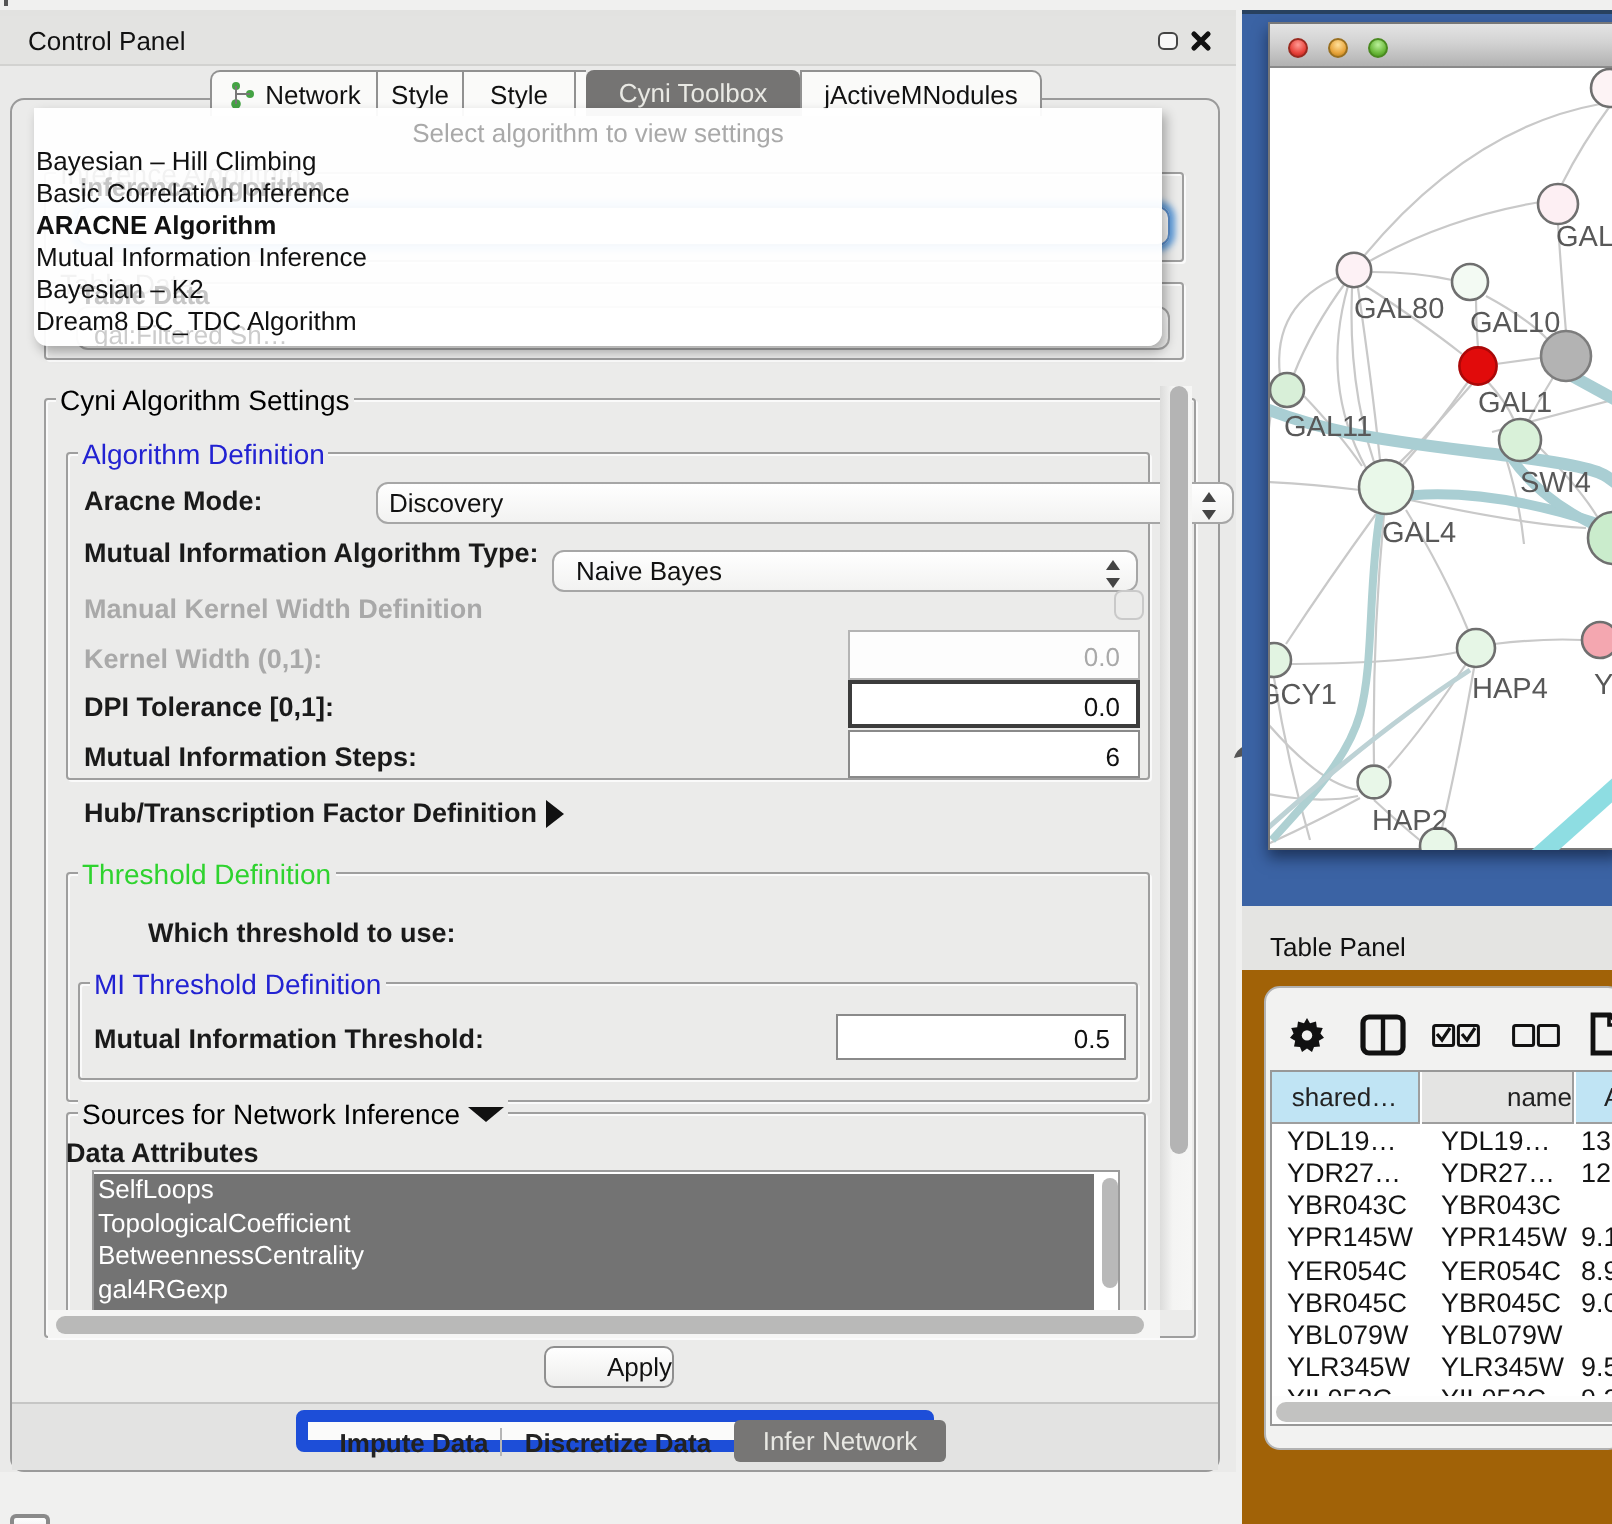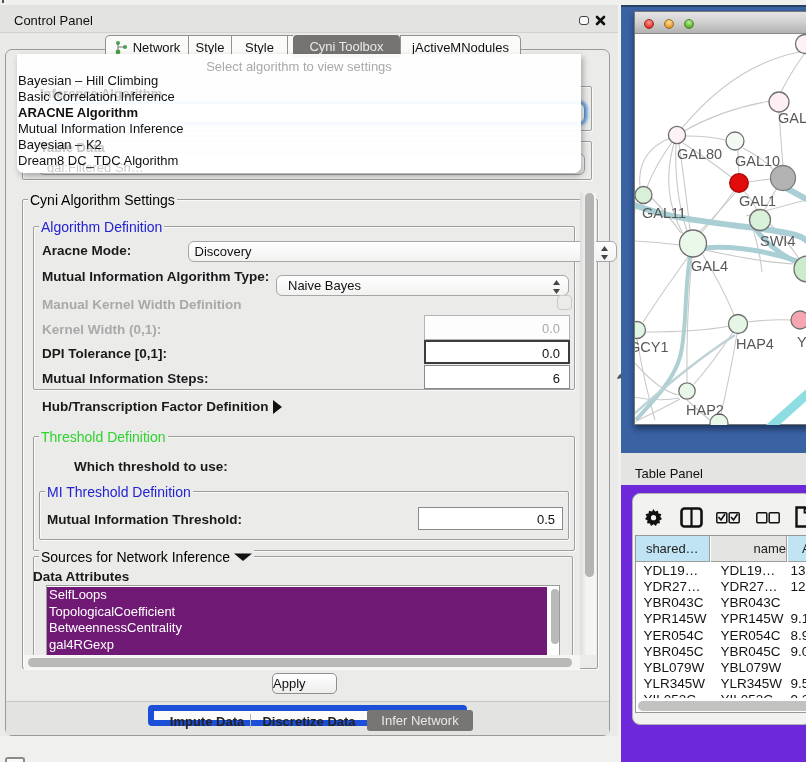--- a/index.html
+++ b/index.html
@@ -112,32 +112,32 @@
   <div class="tfield" style="left:418px;top:499px;width:145px;height:23px;padding:4px 7px 0 0;">0.5</div>
 
   <div class="abs" style="left:28px;top:540px;width:552px;height:107px;overflow:hidden;">
     <div class="fs" style="left:5px;top:8px;width:540px;height:150px;">
       <span class="lbl" style="display:flex;align-items:center;">Sources for Network Inference&nbsp;<svg width="18" height="8" viewBox="0 0 18 8">
             <path d="M0 0.5 L18 0.5 L9 8 Z" fill="#111"></path>
           </svg></span>
     </div>
     <div class="blab abs" style="left:5px;top:21px;">Data Attributes</div>
     <div class="abs" style="left:18px;top:37px;width:514px;height:71px;background:#fff;border:1px solid #9b9b9b;overflow:hidden;">
-      <div style="position:absolute;left:0;top:1px;width:500px;height:70px;background:#701a75;color:#fff;font-size:13px;line-height:16.7px;padding-left:2px;">SelfLoops<br>TopologicalCoefficient<br>BetweennessCentrality<br>gal4RGexp</div>
+      <div style="position:absolute;left:0;top:1px;width:500px;height:70px;background:#737373;color:#fff;font-size:13px;line-height:16.7px;padding-left:2px;">SelfLoops<br>TopologicalCoefficient<br>BetweennessCentrality<br>gal4RGexp</div>
       <div style="position:absolute;left:504px;top:3px;width:8px;height:55px;background:#b9b9b9;border-radius:4px;"></div>
     </div>
   </div>
 
   <div class="abs" style="left:580px;top:185px;width:16px;height:462px;background:linear-gradient(90deg,#dcdcdb,#f4f4f3 40%,#f6f6f5);"></div>
   <div class="abs" style="left:584.5px;top:185px;width:9px;height:384px;background:#b4b4b4;border-radius:4.5px;"></div>
 
   <div class="abs" style="left:24px;top:647px;width:556px;height:14px;background:#f5f5f4;"></div>
   <div class="abs" style="left:28px;top:650px;width:544px;height:9px;background:#b9b9b8;border-radius:4.5px;"></div>
 
-  <div class="abs" style="left:272px;top:664.5px;width:65px;height:21px;background:linear-gradient(#ffffff,#ededec);border:1px solid #8f8f8f;border-radius:5px;text-align:left;font-size:13px;line-height:19px;color:#111;">Apply</div>
+  <div class="abs" style="left:272px;top:664.5px;width:65px;height:21px;background:linear-gradient(#ffffff,#ededec);border:1px solid #8f8f8f;border-radius:5px;text-align:right;font-size:13px;line-height:19px;color:#111;">Apply</div>
 
   <div class="abs" style="left:6px;top:693px;width:603px;height:34px;background:#e3e3e2;border-top:1px solid #c6c6c5;"></div>
   <div class="abs" style="left:148px;top:697px;width:319px;height:21px;background:#fbfbfa;border:6px solid #1d4ed8;border-radius:4px;font-size:13px;">
     <div class="abs" style="left:8px;top:3px;width:90px;text-align:center;font-weight:bold;color:#222;">Impute Data</div>
     <div class="abs" style="left:96px;top:3px;height:14px;border-left:1px solid #b5b5b5;"></div>
     <div class="abs" style="left:97px;top:3px;width:116px;text-align:center;font-weight:bold;color:#222;">Discretize Data</div>
     <div class="abs" style="left:213px;top:-1px;width:106px;height:21px;background:#777675;border-radius:3px;color:#e8e8e3;text-align:center;line-height:21px;">Infer Network</div>
   </div>
 </div>
 
@@ -239,21 +239,21 @@
       <text x="760" y="244">SWI4</text>
       <text x="691" y="269">GAL4</text>
       <text x="629" y="350">GCY1</text>
       <text x="736" y="347">HAP4</text>
       <text x="797" y="345">Y</text>
       <text x="686" y="413">HAP2</text>
     </g>
   </svg>
 </div>
 
-<div class="abs" style="left:621px;top:453px;width:185px;height:309px;background:#6d28d9;overflow:hidden;">
+<div class="abs" style="left:621px;top:453px;width:185px;height:309px;background:#a16207;overflow:hidden;">
   <div class="abs" style="left:0;top:0;width:185px;height:32px;background:#e4e4e2;">
     <div class="abs" style="left:14px;top:13px;font-size:13px;color:#111;">Table Panel</div>
   </div>
 
   <div class="abs" style="left:10.5px;top:40px;width:180px;height:232px;background:#f2f2f1;border:1px solid #b2b2b2;border-radius:8px;"></div>
 
   <svg class="abs" style="left:24px;top:56px;" width="17" height="17" viewBox="0 0 17 17">
     <path fill="#111" d="M8.5 0 L10 2.6 L13 1.7 L13.4 4.6 L16.4 5 L15.2 7.7 L17 9.9 L14.4 11.4 L15 14.3 L12 14.5 L11 17 L8.5 15.2 L6 17 L5 14.5 L2 14.3 L2.6 11.4 L0 9.9 L1.8 7.7 L0.6 5 L3.6 4.6 L4 1.7 L7 2.6 Z"></path>
     <circle cx="8.5" cy="8.7" r="2.6" fill="#f2f2f1"></circle>
   </svg>

